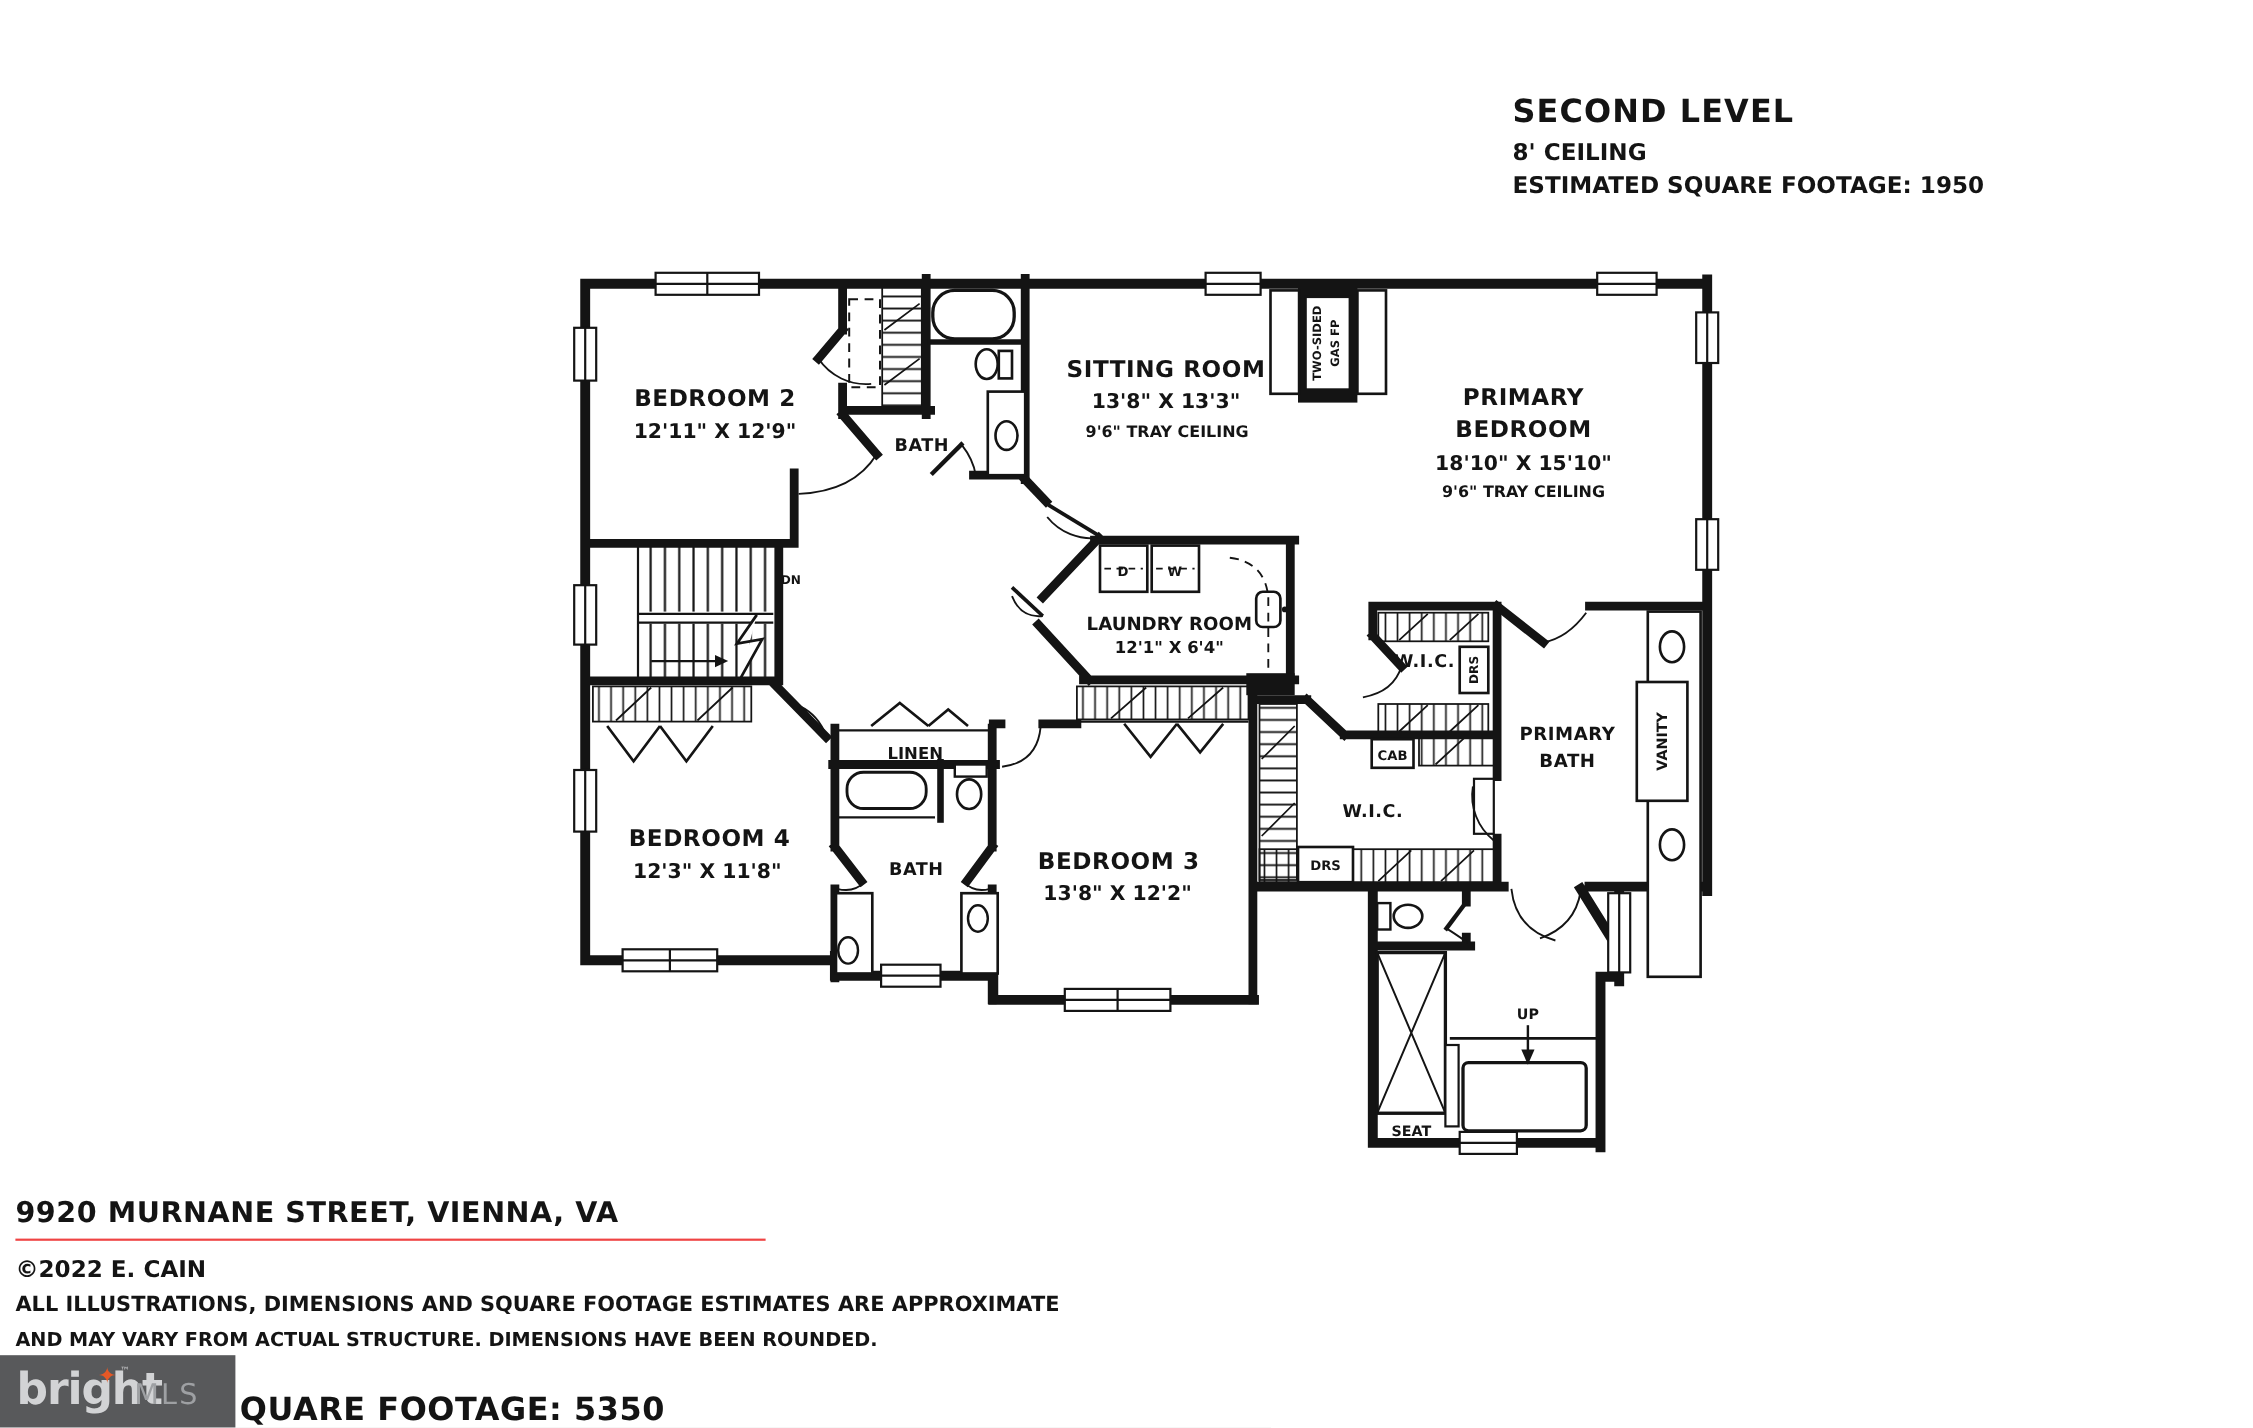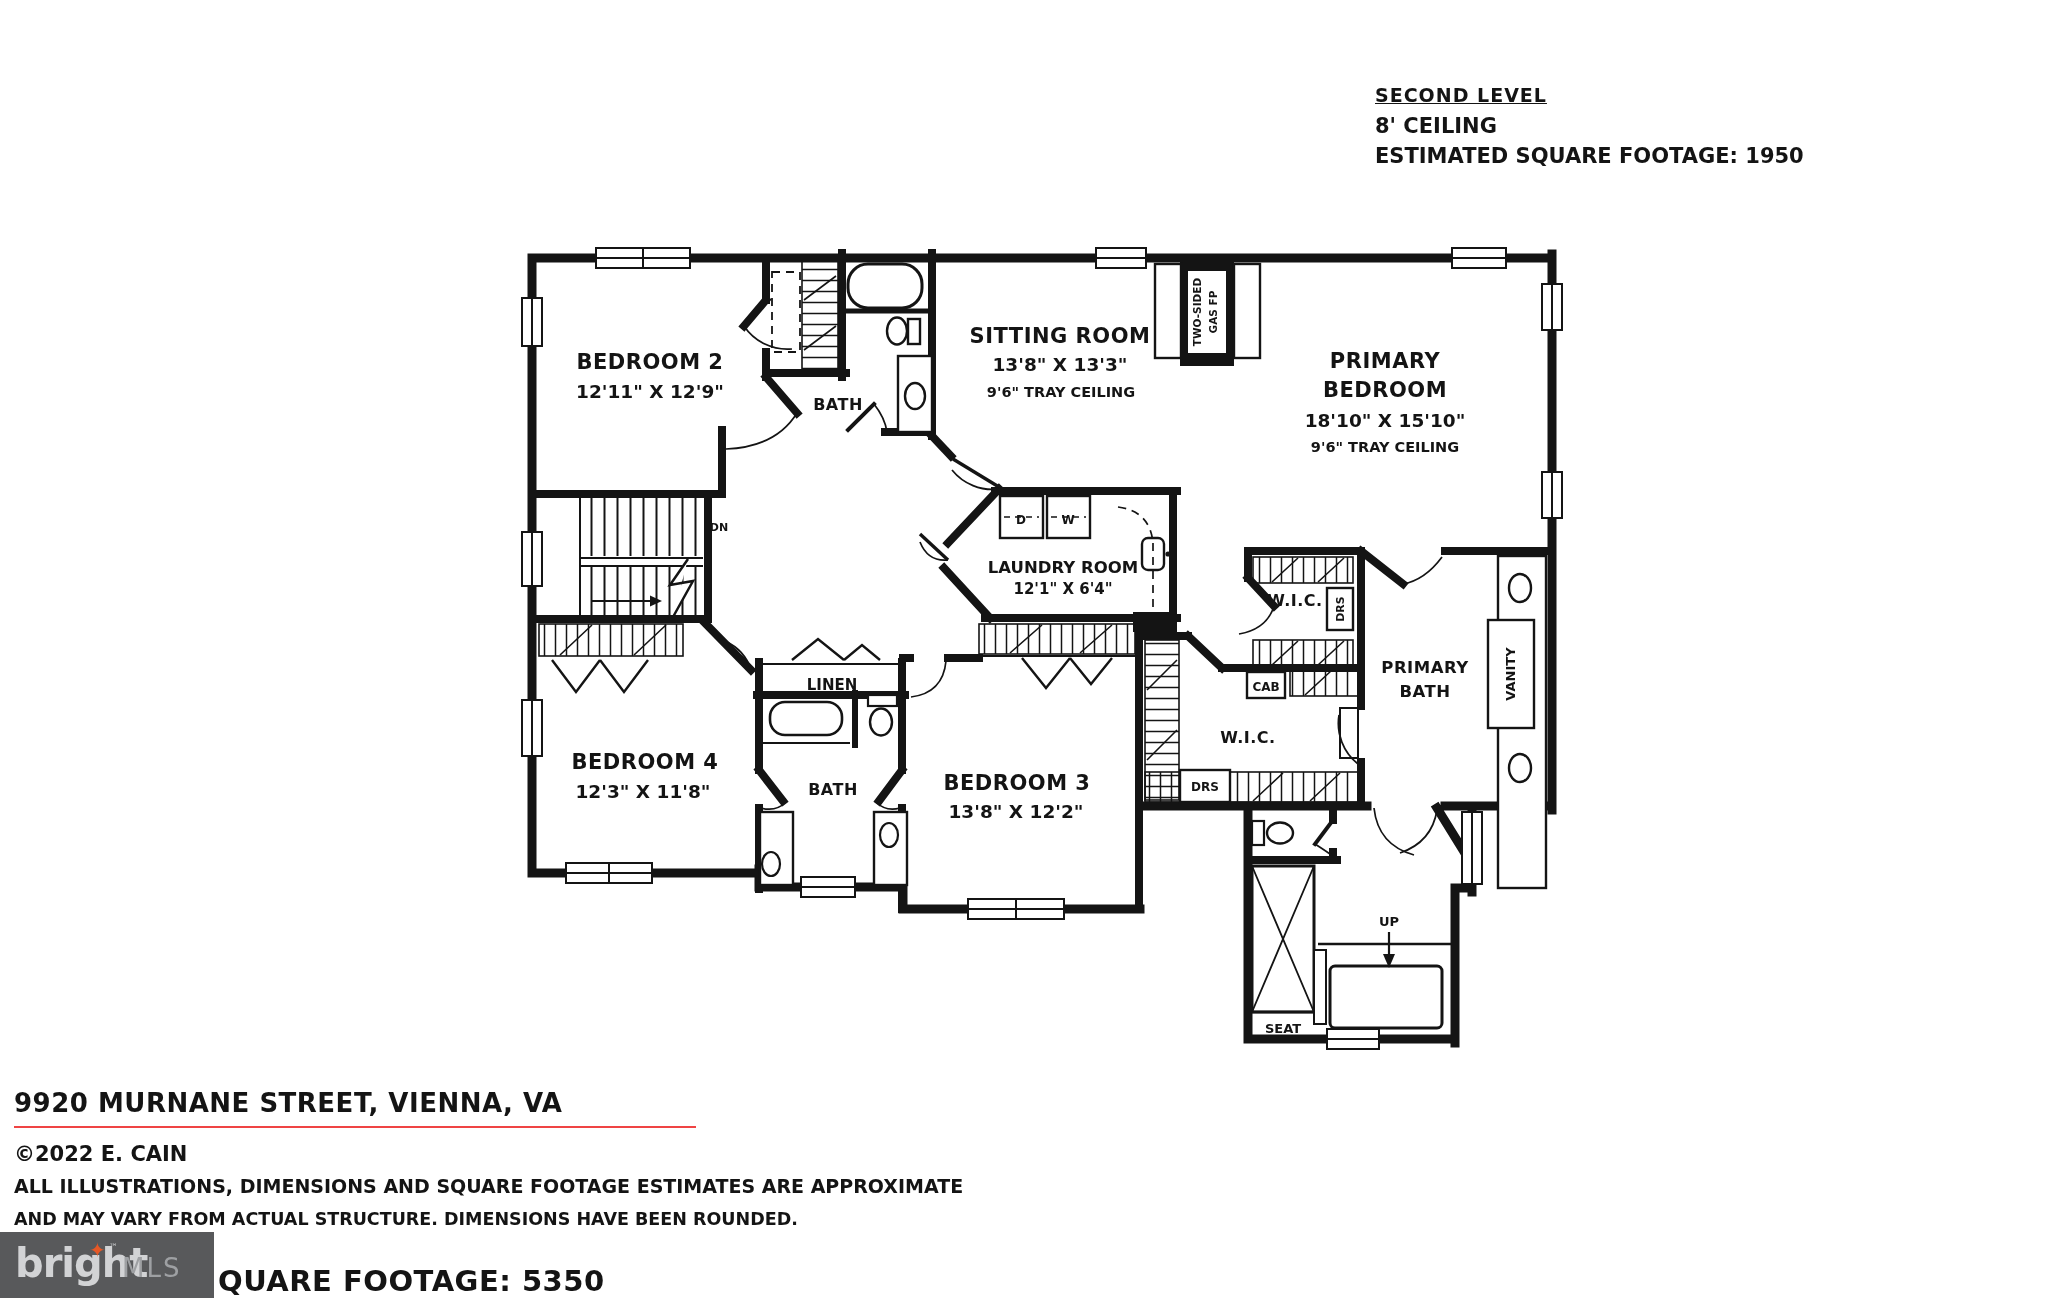--- a/index.html
+++ b/index.html
@@ -9,21 +9,21 @@
   svg text{fill:#141414;font-family:"DejaVu Sans",sans-serif;}
   .rm{font-size:21px;font-weight:700;letter-spacing:.5px;}
   .dm{font-size:18.5px;font-weight:600;}
   .cl{font-size:14.5px;font-weight:600;}
   .lb16{font-size:16px;font-weight:700;letter-spacing:.5px;}
   .lb15{font-size:15px;font-weight:700;}
   .lb13{font-size:13px;font-weight:700;}
   .lb12{font-size:12px;font-weight:700;}
   .lb11{font-size:11px;font-weight:700;}
   .title-block{position:absolute;left:1375px;top:84px;}
-  .title-block .t1{font-size:19px;font-weight:800;letter-spacing:1px;text-decoration:underline;}
+  .title-block .t1{font-size:29px;font-weight:800;letter-spacing:1px;}
   .title-block .t2{font-size:21px;font-weight:600;margin-top:8px;}
   .title-block .t3{font-size:21px;font-weight:700;margin-top:6px;}
   .footer{position:absolute;left:14px;top:1088px;width:1200px;}
   .footer .addr{font-size:26px;font-weight:800;letter-spacing:.5px;padding-bottom:8px;
                 border-bottom:2px solid #ef4444;width:682px;}
   .footer .copy{font-size:21px;font-weight:700;margin-top:14px;}
   .footer .web{font-size:20px;font-weight:700;margin-top:16px;}
   .footer .d1{font-size:19px;font-weight:700;margin-top:9px;}
   .footer .d2{font-size:17.5px;font-weight:700;margin-top:12px;}
   .bigfoot{position:absolute;left:218px;top:1264px;font-size:29px;font-weight:800;letter-spacing:.5px;}

